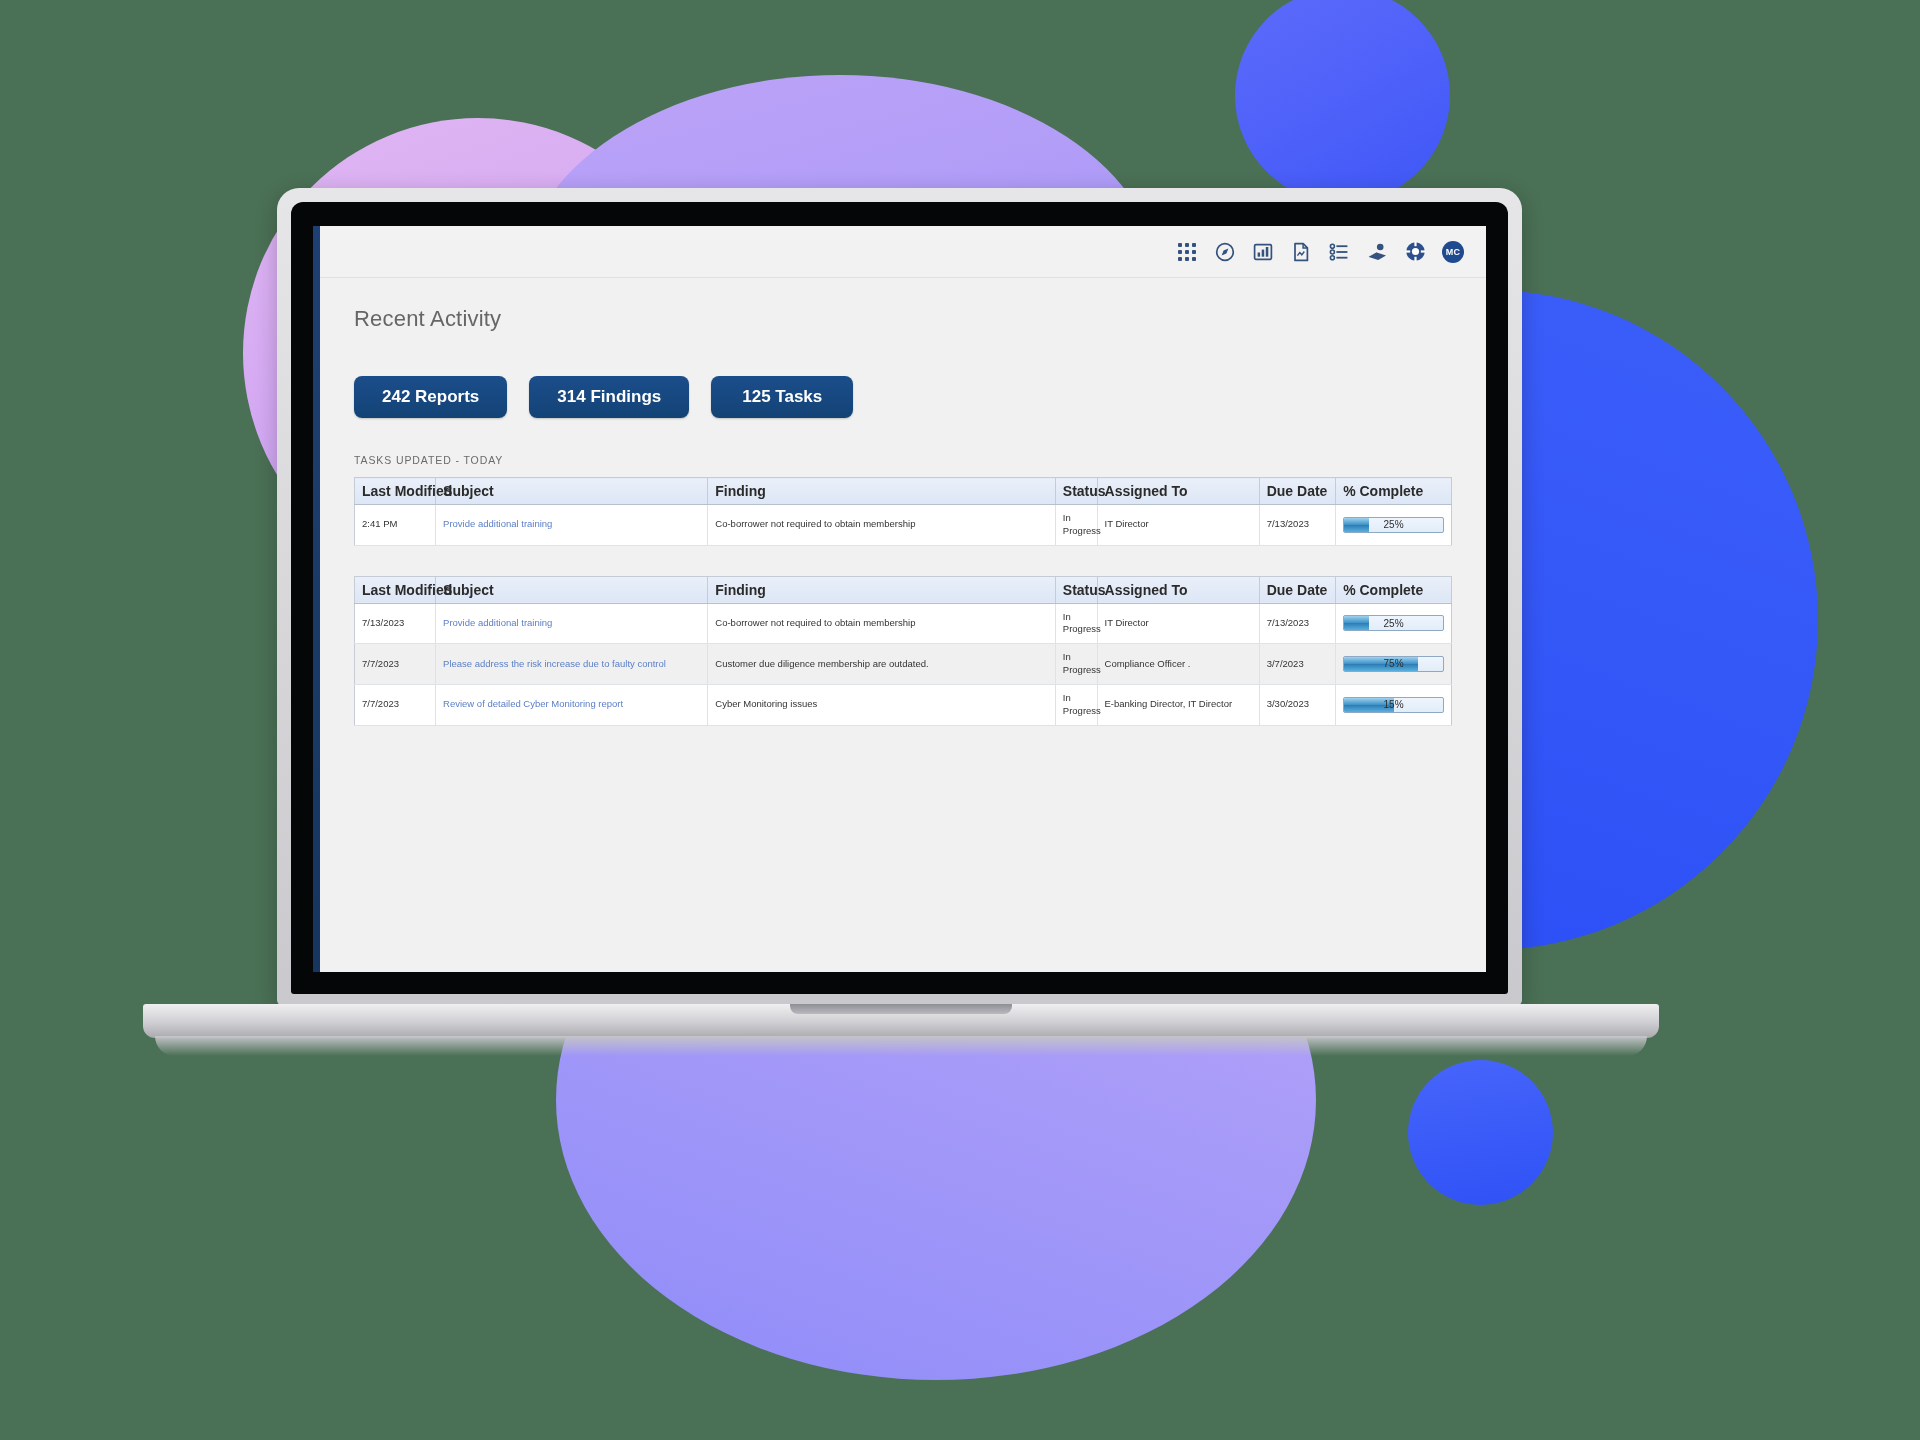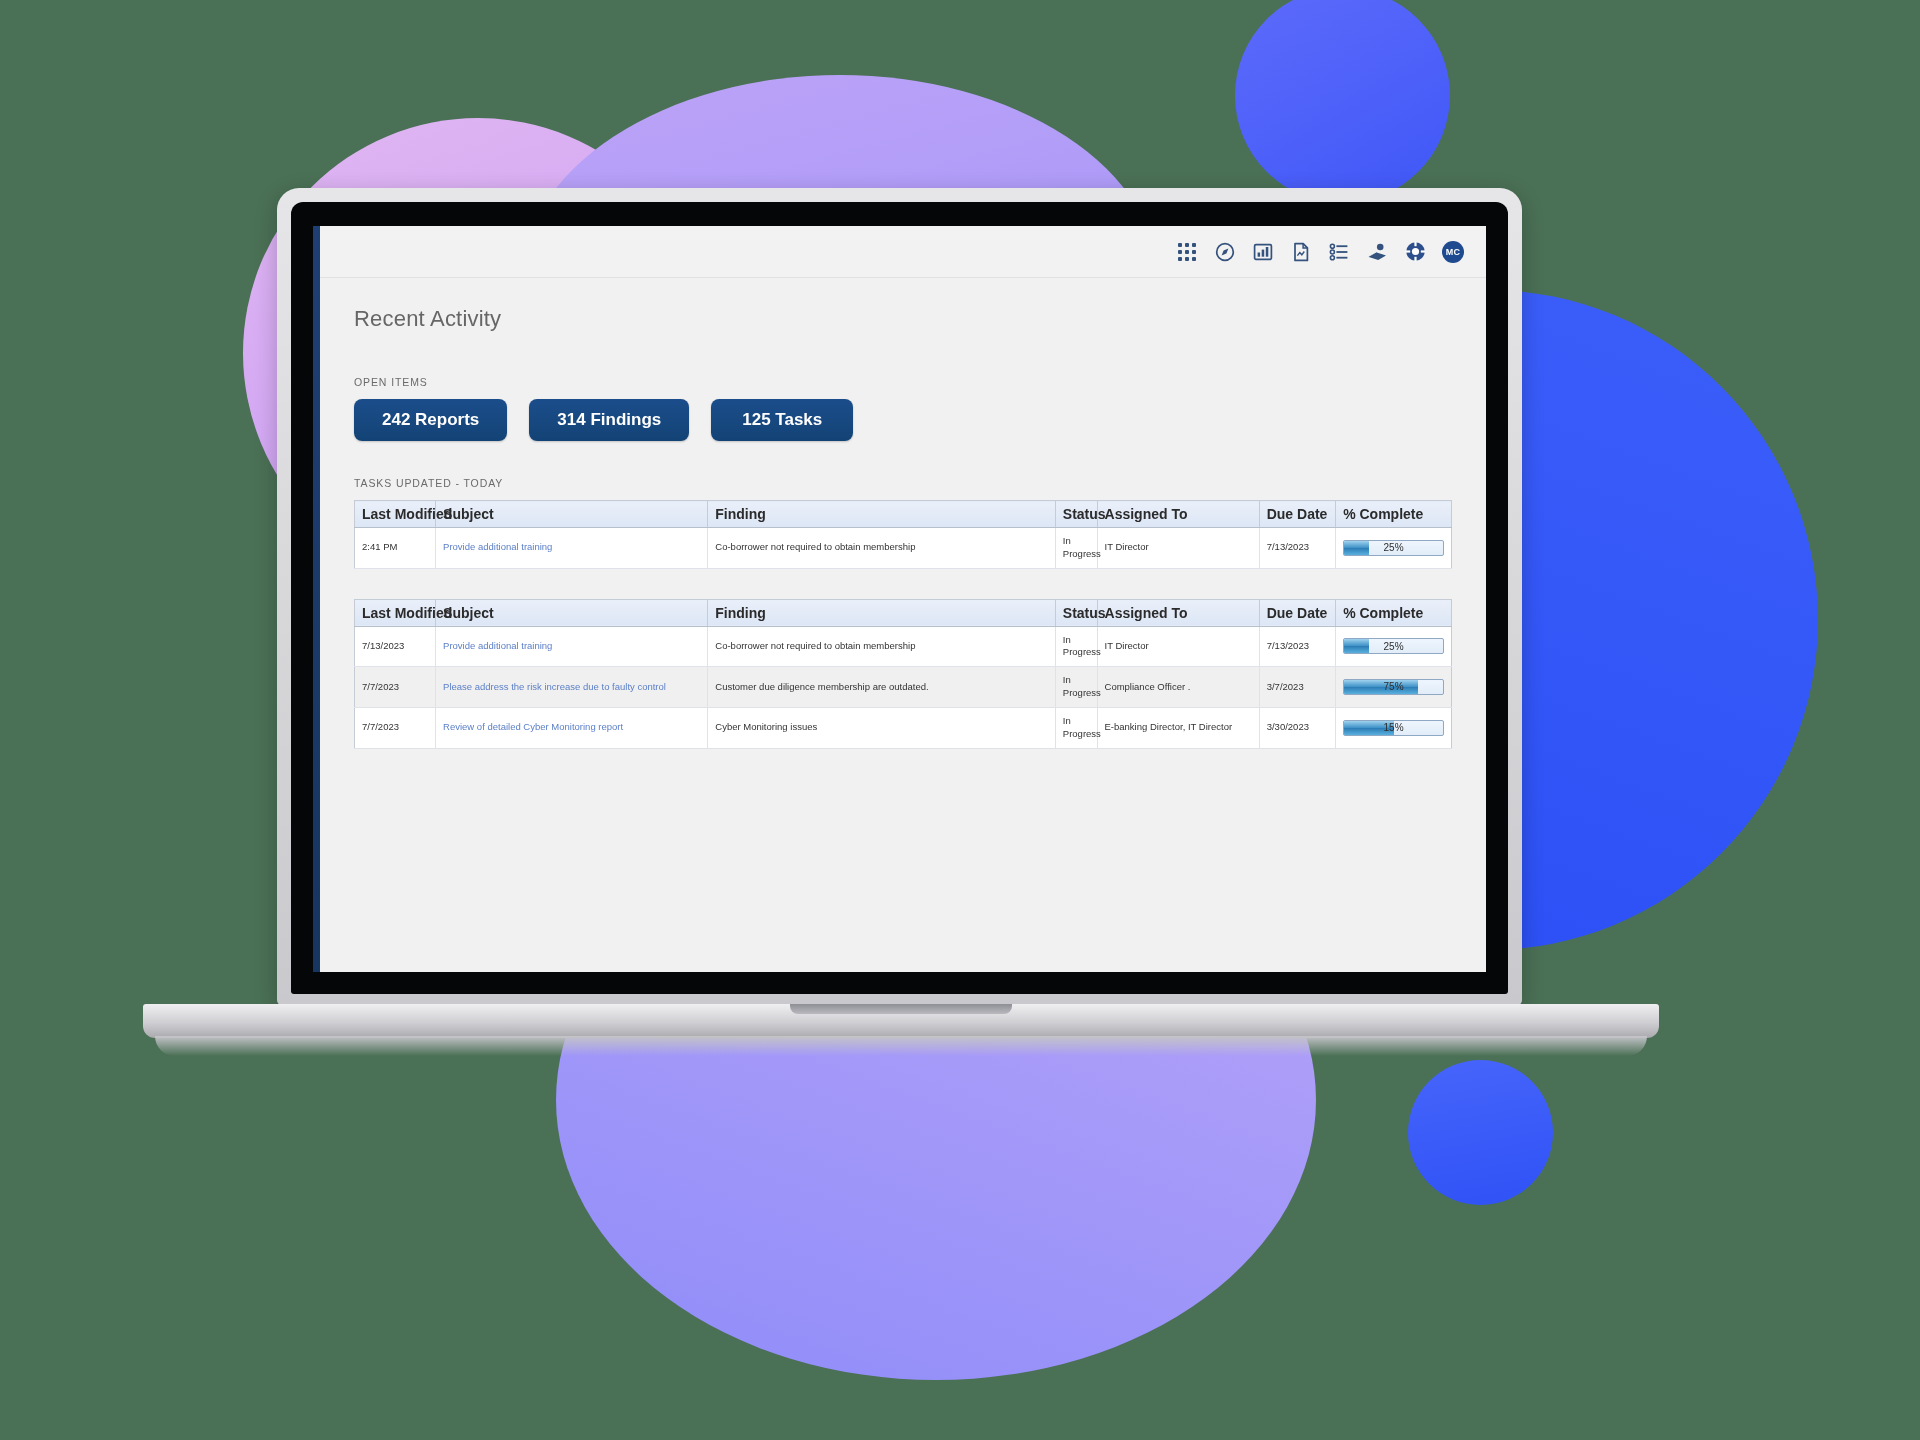--- a/index.html
+++ b/index.html
@@ -318,21 +318,20 @@
               </svg>
             </div>
 
             <div class="avatar-badge">MC</div>
           </div>
 
           <div id="page-body">
 
             <div id="page-title">Recent Activity</div>
 
-            <div class="section-label">OPEN ITEMS</div>
 
             <div id="open-items-buttons">
                 <button class="stat-button">242 Reports</button>
                 <button class="stat-button">314 Findings</button>
                 <button class="stat-button">125 Tasks</button>
               </div>
 
             <div id="tables-container">
                 <div class="tasks-block">
                   <div class="section-label">TASKS UPDATED - TODAY</div>

